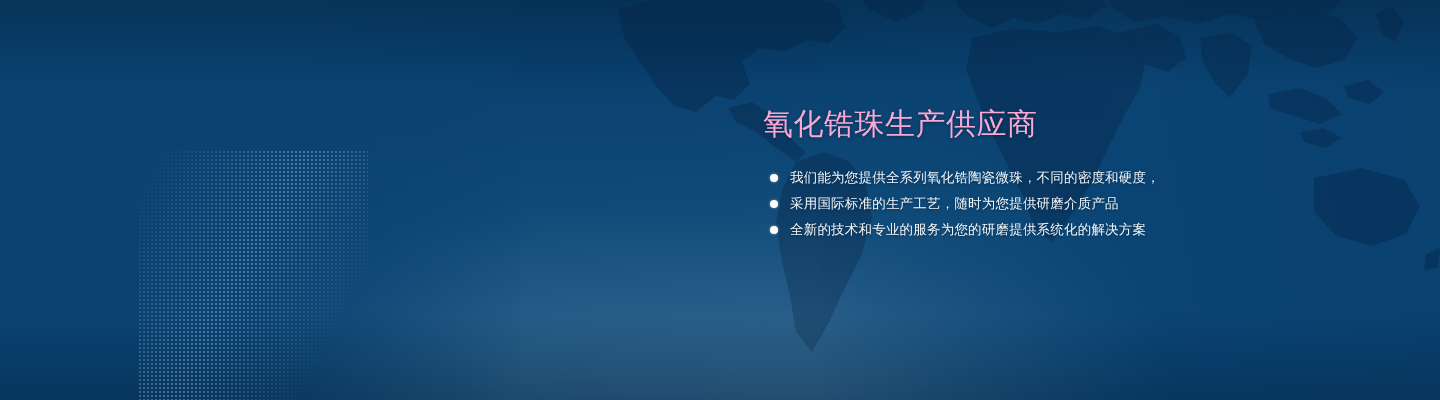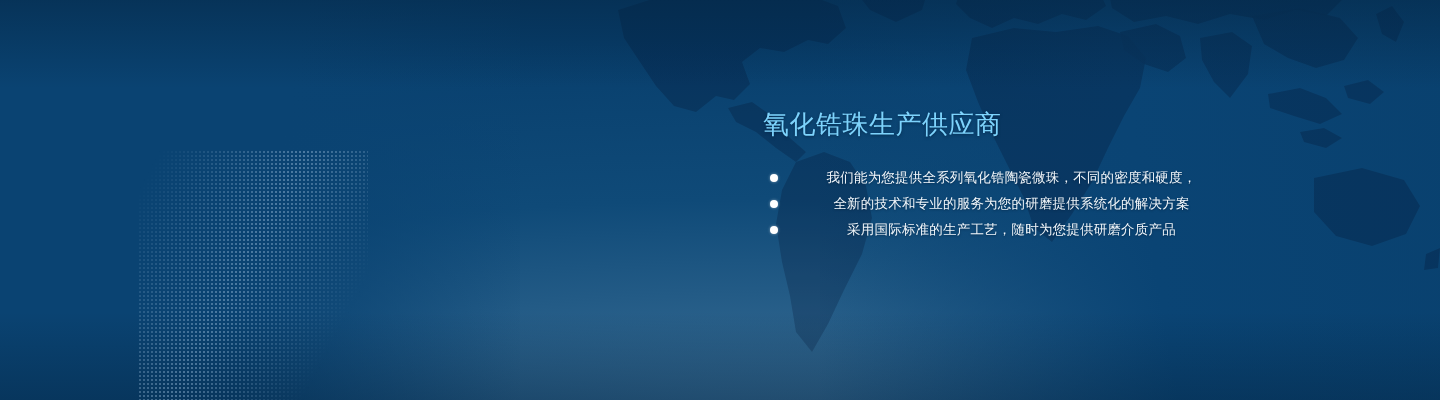--- a/index.html
+++ b/index.html
@@ -71,24 +71,24 @@
     pointer-events:none;
   }
 
   
   .copy{
     position:absolute;
     left:763px; top:104px;
     width:470px;
   }
   .headline{
-    font-size:26px;
+    font-size:30px;
     line-height:40px;
     font-weight:400;
-    color:#7dd3fc;
+    color:#f9a8d4;
     letter-spacing:.5px;
     text-shadow:0 1px 3px rgba(0,25,50,.55);
     white-space:nowrap;
   }
 
   .bullets{
     list-style:none;
     margin-top:22px;
   }
   .bullet{
@@ -102,21 +102,21 @@
     text-shadow:0 1px 2px rgba(0,25,50,.5);
   }
   .bullet .dot{
     position:absolute;
     left:7px; top:8px;
     width:8px; height:8px;
     border-radius:50%;
     background:#ffffff;
     box-shadow:0 0 3px rgba(255,255,255,.45);
   }
-  .bullet .ln{ display:block;text-align:center; }
+  .bullet .ln{ display:block; }
 </style>
 </head>
 <body>
 
 <div class="banner">
 
   <div class="bg-base"></div>
   <div class="bg-left"></div>
   <div class="bg-right"></div>
 
@@ -306,24 +306,24 @@
 
     <ul class="bullets">
 
       <li class="bullet">
         <span class="dot"></span>
         <span class="ln">我们能为您提供全系列氧化锆陶瓷微珠，不同的密度和硬度，</span>
       </li>
 
       <li class="bullet">
         <span class="dot"></span>
+        <span class="ln">采用国际标准的生产工艺，随时为您提供研磨介质产品</span>
+      </li>
+
+      <li class="bullet">
+        <span class="dot"></span>
         <span class="ln">全新的技术和专业的服务为您的研磨提供系统化的解决方案</span>
       </li>
 
-      <li class="bullet">
-        <span class="dot"></span>
-        <span class="ln">采用国际标准的生产工艺，随时为您提供研磨介质产品</span>
-      </li>
-
     </ul>
   </div>
 
 </div>
 
 </body></html>

